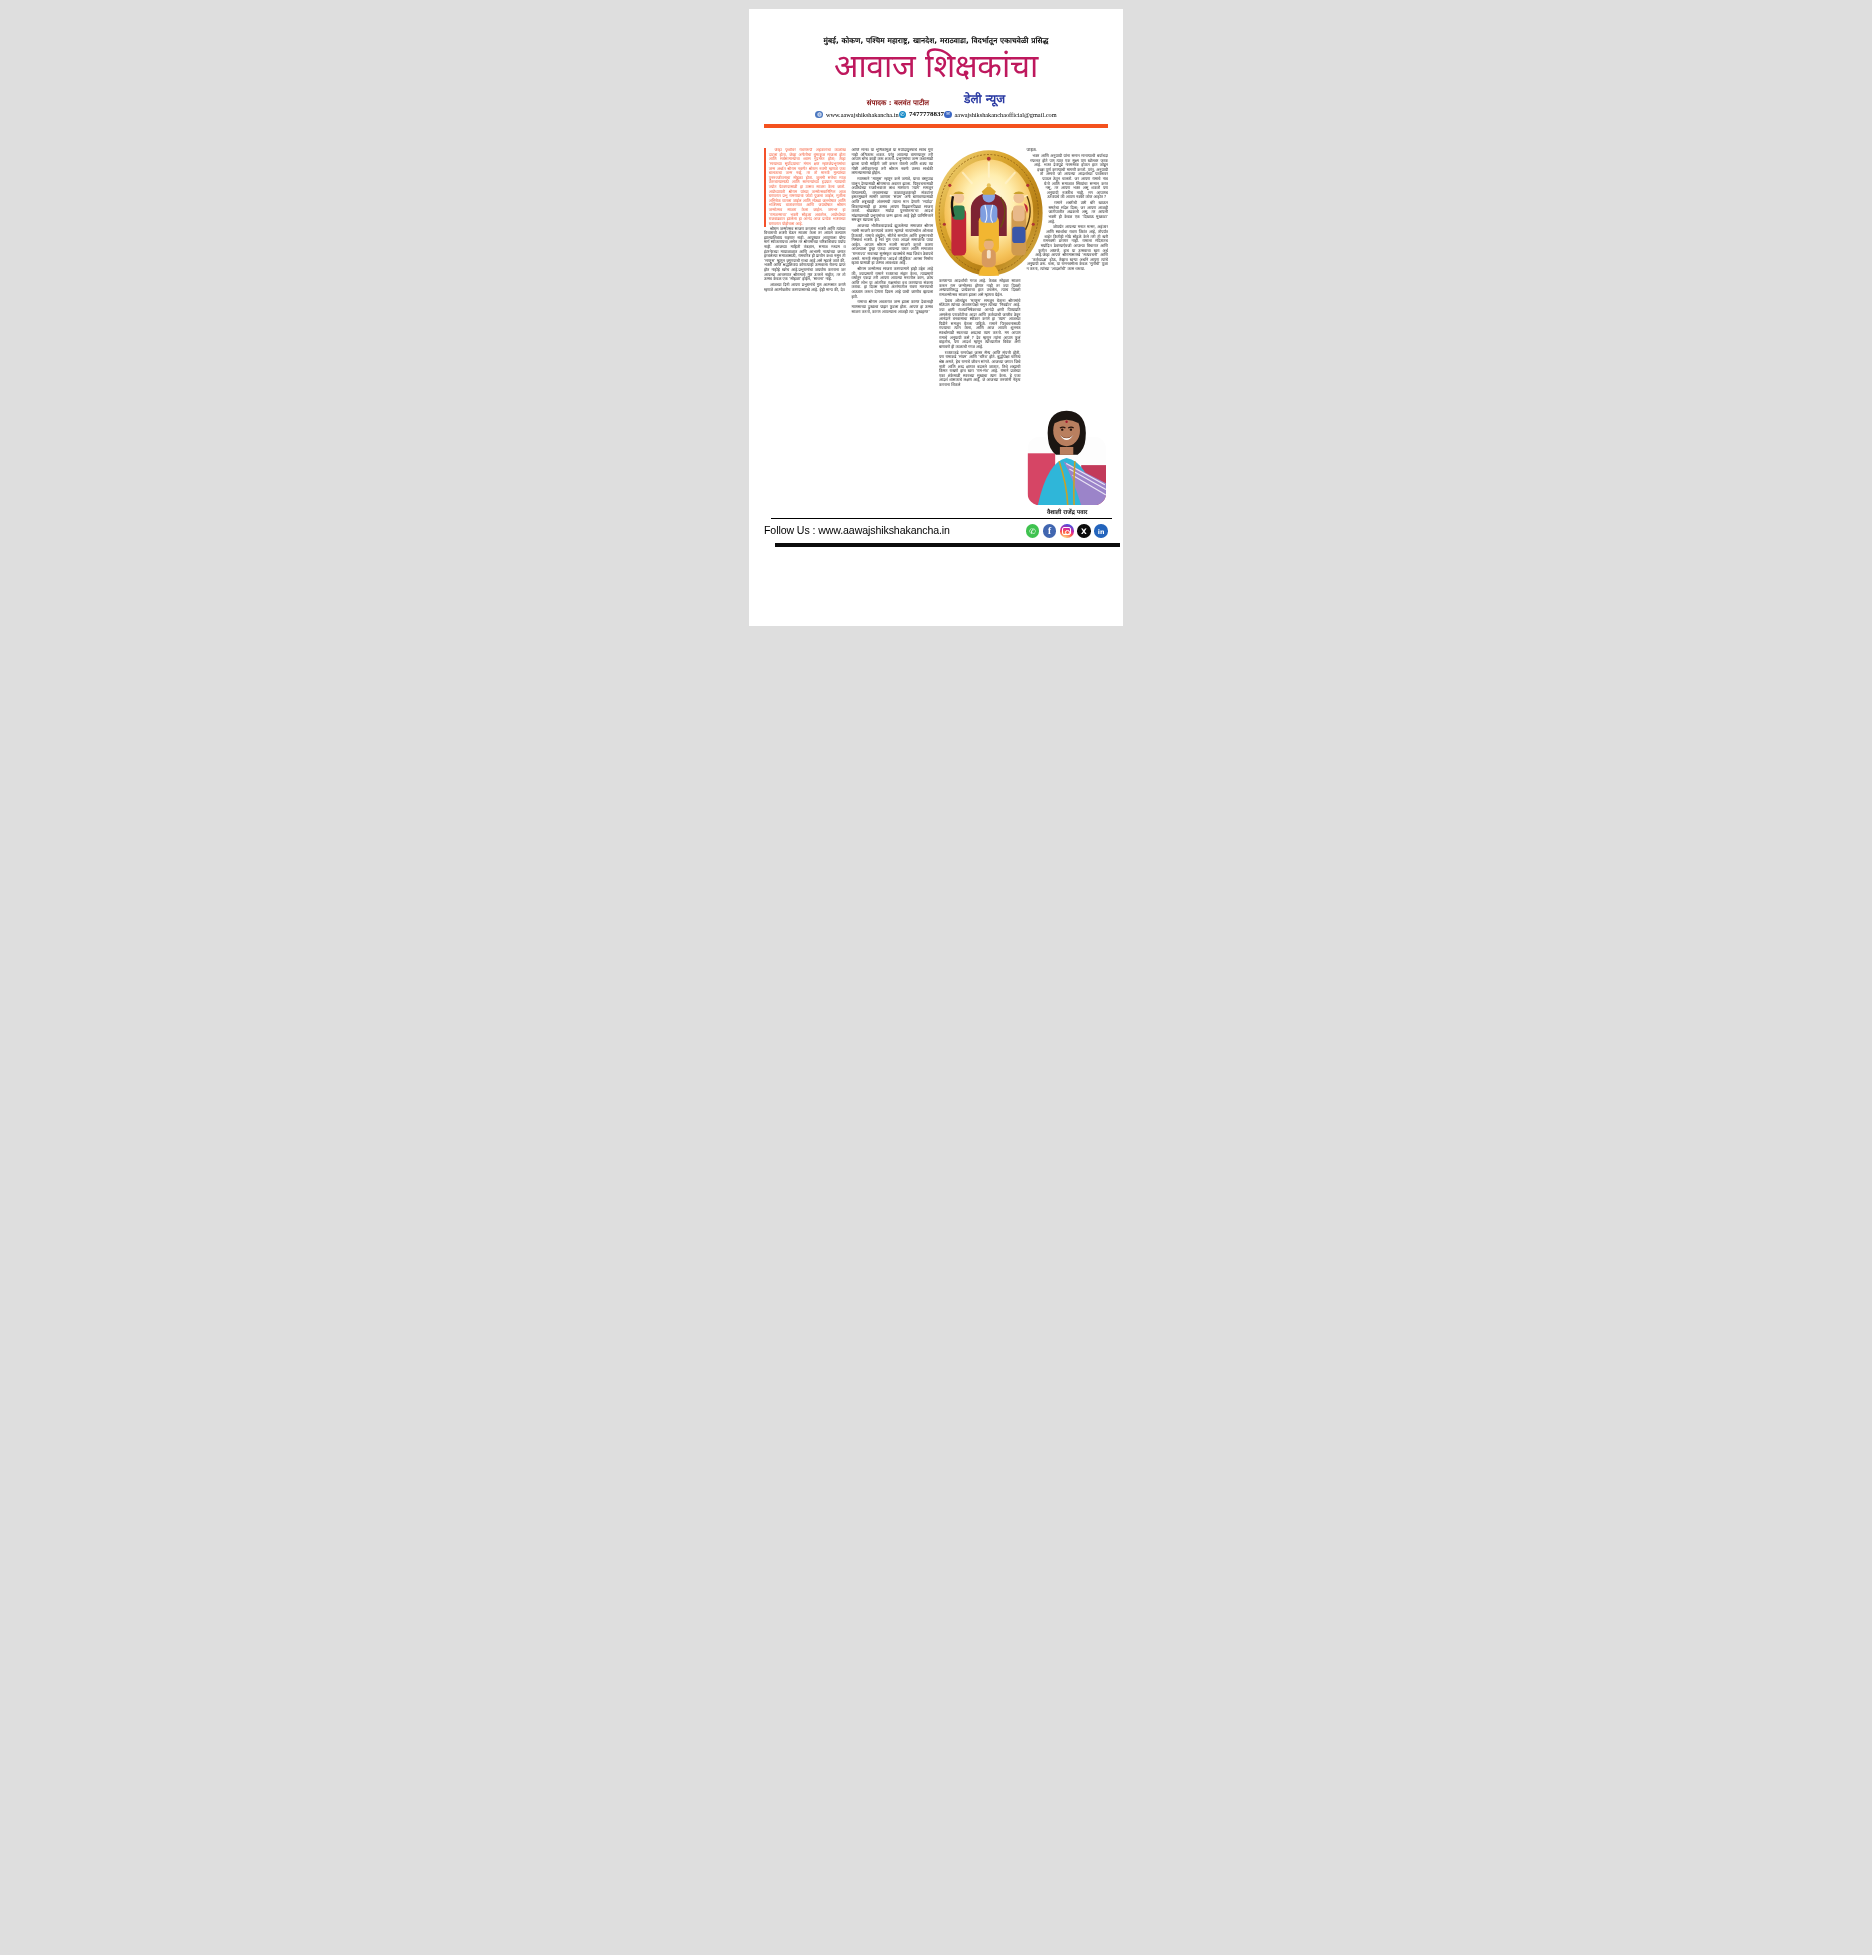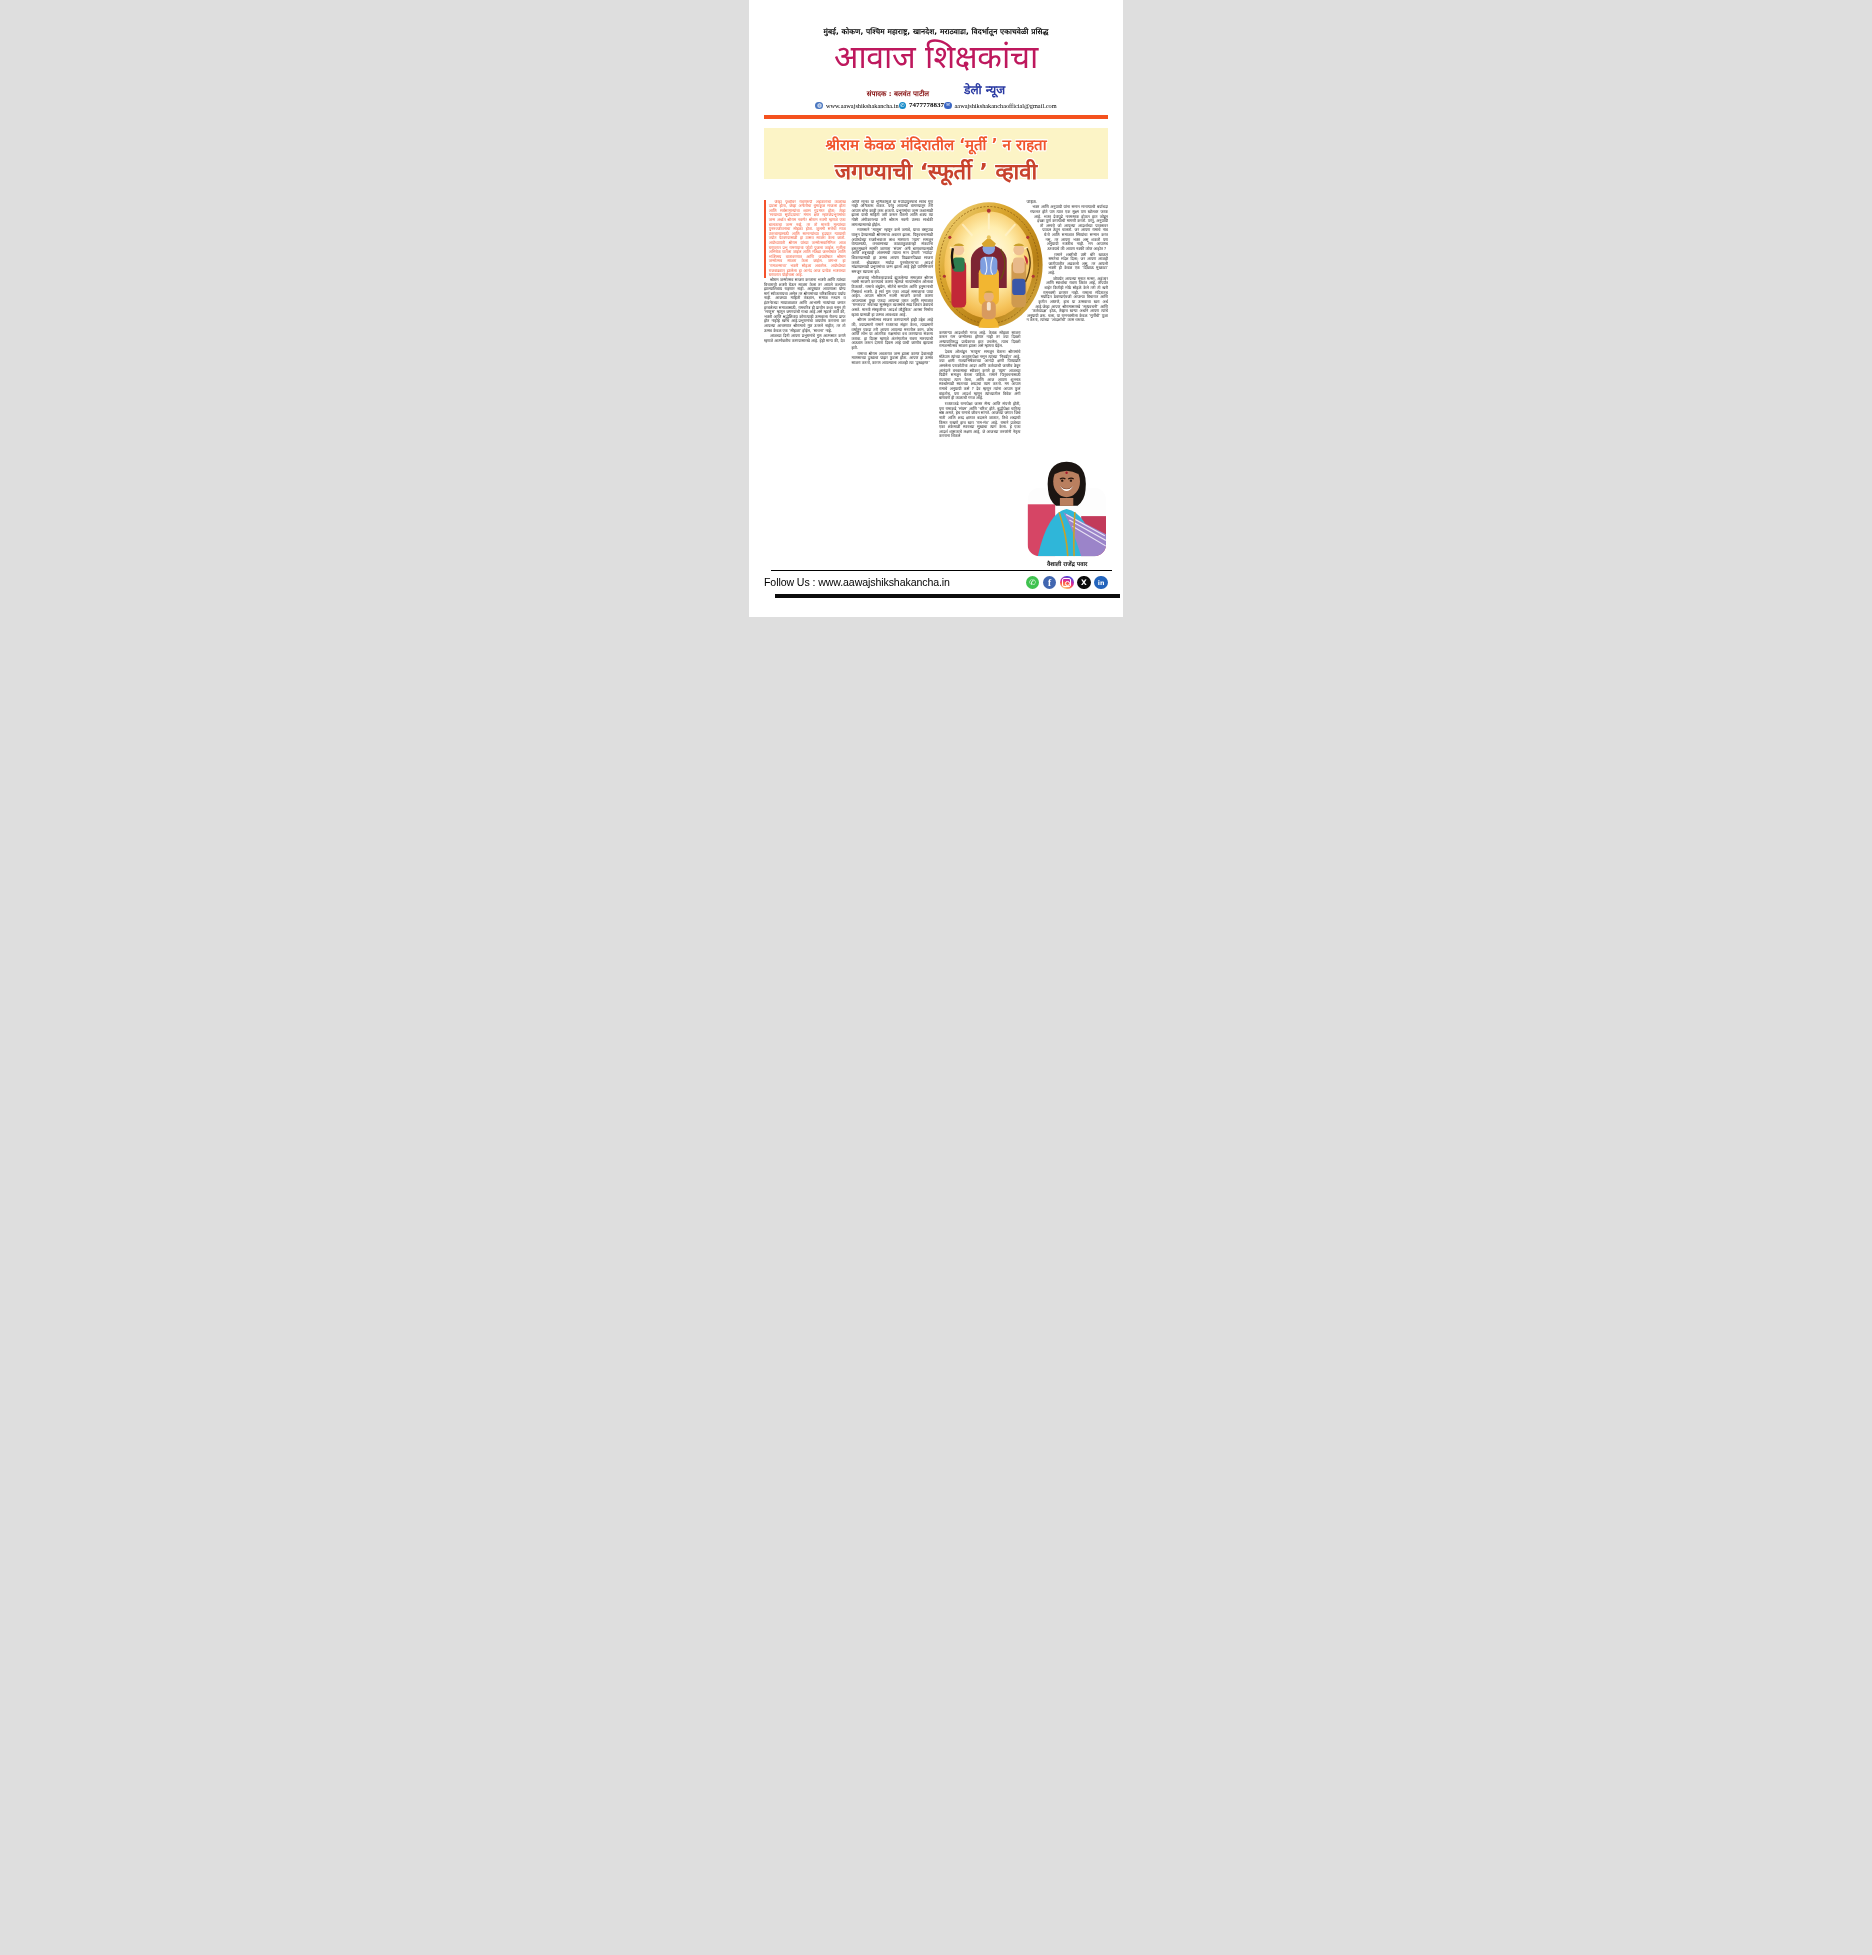--- a/index.html
+++ b/index.html
@@ -1,16 +1,16 @@
 <!DOCTYPE html>
 <html style="font-size:6.3px"><head>
 <meta charset="utf-8">
 <style>
   html,body{margin:0;padding:0;background:#dedede;}
-  .page{width:374px;height:617px;background:#fff;margin:0 auto;position:relative;overflow:hidden;
+  .page{width:374px;height:617px;background:#fff;margin:9px auto;position:relative;overflow:hidden;
         font-family:"DejaVu Sans",sans-serif;color:#141414;}
   
   .tagline{padding-top:26px;text-align:center;font-size:7.4px;font-weight:700;color:#0d0d0d;letter-spacing:0.1px;}
   .masthead{margin-top:3.9px;text-align:center;font-size:32px;line-height:1.1;font-weight:400;color:#be185d;
             white-space:nowrap;letter-spacing:-0.4px;}
   .subrow{margin-top:5.5px;display:flex;justify-content:center;align-items:flex-end;gap:35px;}
   .editor{font-size:7px;font-weight:800;color:#871212;}
   .edition{font-size:12px;font-weight:800;color:#2a3aa2;}
   .contact-row{margin-top:3.9px;display:flex;justify-content:center;align-items:center;
                font-family:"Liberation Serif","DejaVu Serif",serif;font-size:6.3px;color:#000;}
@@ -88,24 +88,20 @@
       <span class="phone-num">7477778837</span>
     </div>
     <div class="contact">
       <span class="cicon mail">✉</span>
       <span>aawajshikshakanchaofficial@gmail.com</span>
     </div>
   </div>
 
   <div class="divider"></div>
 
-  <div class="headline-box">
-    <div class="hl1">श्रीराम केवळ मंदिरातील ‘मूर्ती ’ न राहता</div>
-    <div class="hl2">जगण्याची ‘स्फूर्ती ’ व्हावी</div>
-  </div>
 
   <div class="columns">
 
     <svg class="deity-oval" viewBox="0 0 277 322">
       <defs>
         <radialGradient id="glow" cx="50%" cy="42%" r="62%">
           <stop offset="0%" stop-color="#fffdf0"></stop>
             <stop offset="45%" stop-color="#ffeeb0"></stop>
           <stop offset="80%" stop-color="#f6c45c"></stop>
             <stop offset="100%" stop-color="#e9a83a"></stop>

